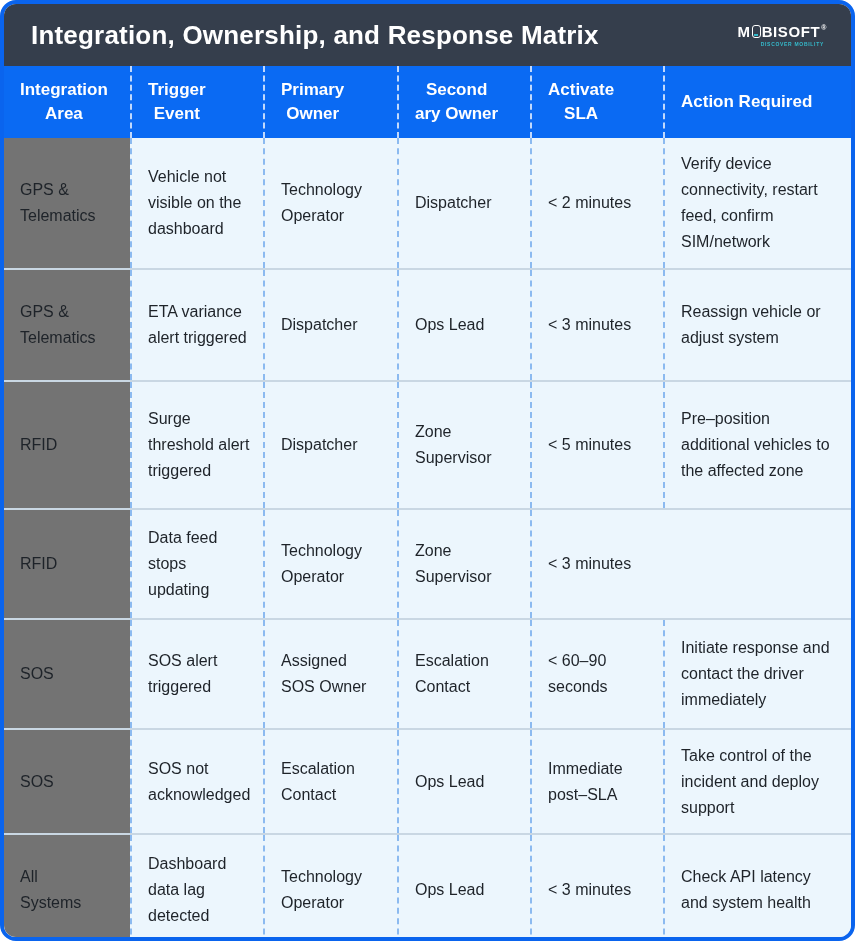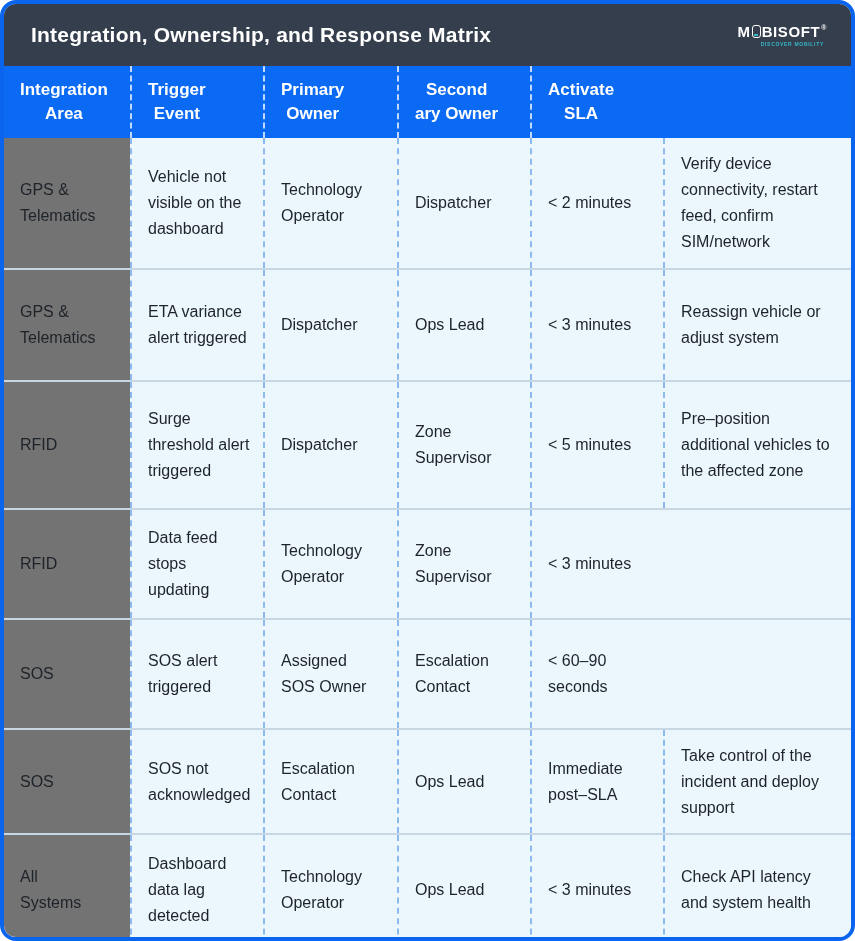--- a/index.html
+++ b/index.html
@@ -7,21 +7,21 @@
   .card{
     width:855px;height:941px;box-sizing:border-box;
     border:4px solid #0a64ee;border-radius:16px;overflow:hidden;
     background:#ecf6fd;
   }
   
   .titlebar{
     height:62px;background:#353e4c;display:flex;align-items:center;
     justify-content:space-between;padding:0 24px 0 27px;box-sizing:border-box;
   }
-  .title{color:#ffffff;font-size:21px;font-weight:700;letter-spacing:0.2px;}
+  .title{color:#ffffff;font-size:26px;font-weight:700;letter-spacing:0.2px;}
   .brand{display:flex;flex-direction:column;align-items:flex-end;}
   .brand-line{display:flex;align-items:center;color:#ffffff;font-weight:700;
     font-size:15px;letter-spacing:0.6px;line-height:1;}
   .phone-icon{position:relative;display:inline-block;width:9px;height:13px;
     border:1.6px solid #ffffff;border-radius:3px;margin:0 1px;box-sizing:border-box;}
   .phone-screen{position:absolute;left:50%;bottom:0.5px;transform:translateX(-50%);
     width:4px;height:2.5px;background:#35bacb;}
   .reg-mark{font-size:7px;line-height:1;align-self:flex-start;margin-left:1px;}
   .tagline{font-size:5px;color:#35bacb;letter-spacing:0.7px;margin-top:2px;
     font-weight:700;padding-right:3px;}
@@ -67,20 +67,21 @@
       <div class="th">Integration
 Area</div>
       <div class="th">Trigger
 Event</div>
       <div class="th">Primary
 Owner</div>
       <div class="th">Second
 ary Owner</div>
       <div class="th">Activate
 SLA</div>
+      <div class="th">Action Required</div>
     </div>
     <div id="tbody">
   <div class="grid-row trow" style="height: 130px;">
     <div class="td area"><span>GPS &amp; Telematics</span></div>
     <div class="td"><span>Vehicle not visible on the dashboard</span></div>
     <div class="td"><span>Technology Operator</span></div>
     <div class="td"><span>Dispatcher</span></div>
     <div class="td"><span>&lt; 2 minutes</span></div>
     <div class="td"><span>Verify device connectivity, restart feed, confirm SIM/network</span></div>
   </div>
@@ -110,20 +111,21 @@
     <div class="td"><span>Zone Supervisor</span></div>
     <div class="td"><span>&lt; 3 minutes</span></div>
   </div>
 
   <div class="grid-row trow" style="height: 110px;">
     <div class="td area"><span>SOS</span></div>
     <div class="td"><span>SOS alert triggered</span></div>
     <div class="td"><span>Assigned SOS Owner</span></div>
     <div class="td"><span>Escalation Contact</span></div>
     <div class="td"><span>&lt; 60–90 seconds</span></div>
+    <div class="td"><span>Initiate response and contact the driver immediately</span></div>
   </div>
 
   <div class="grid-row trow" style="height: 105px;">
     <div class="td area"><span>SOS</span></div>
     <div class="td"><span>SOS not acknowledged</span></div>
     <div class="td"><span>Escalation Contact</span></div>
     <div class="td"><span>Ops Lead</span></div>
     <div class="td"><span>Immediate post–SLA</span></div>
     <div class="td"><span>Take control of the incident and deploy support</span></div>
   </div>

